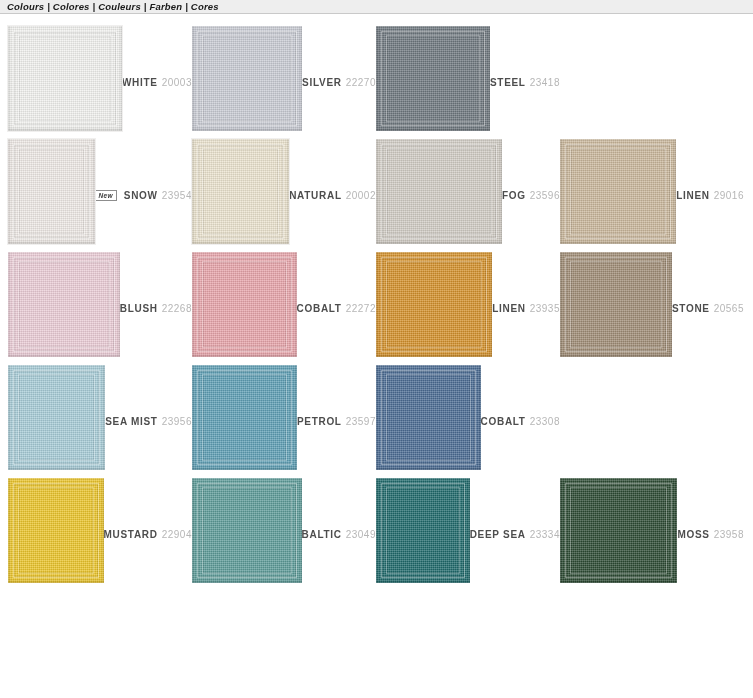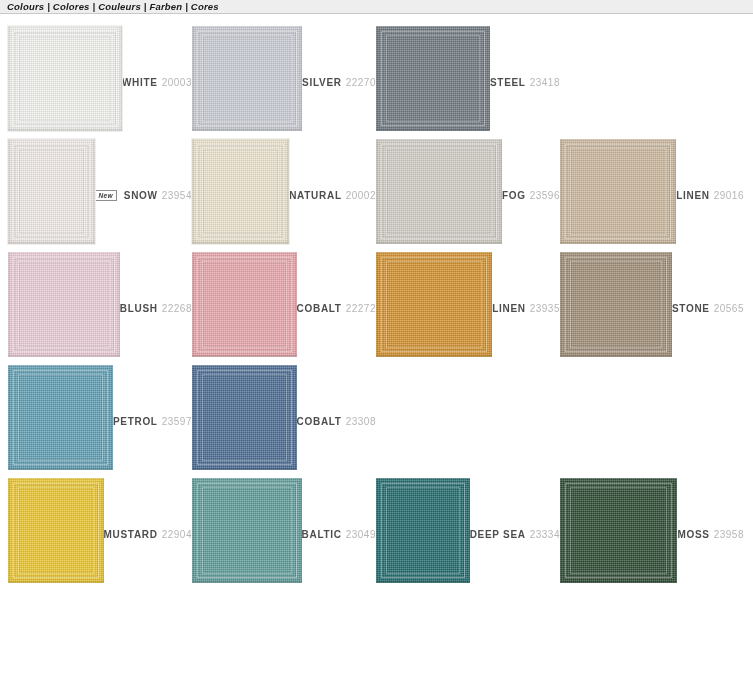--- a/index.html
+++ b/index.html
@@ -288,20 +288,32 @@
           <div class="edge"></div>
         </div>
         <div class="caption">
           <span class="cap-name">STONE</span>
           <span class="cap-code">20565</span>
         </div>
       </div>
     </div>
     <div class="swatch-row">
       <div class="swatch-cell">
+        <div class="mat" style="background: rgb(168, 205, 216);">
+          <div class="weave"></div>
+          <div class="frame-outer"></div>
+          <div class="frame-inner"></div>
+          <div class="edge"></div>
+        </div>
+        <div class="caption">
+          <span class="cap-name">SEA MIST</span>
+          <span class="cap-code">23956</span>
+        </div>
+      </div>
+      <div class="swatch-cell">
         <div class="mat" style="background: rgb(94, 159, 181);">
           <div class="weave"></div>
           <div class="frame-outer"></div>
           <div class="frame-inner"></div>
           <div class="edge"></div>
         </div>
         <div class="caption">
           <span class="cap-name">PETROL</span>
           <span class="cap-code">23597</span>
         </div>

